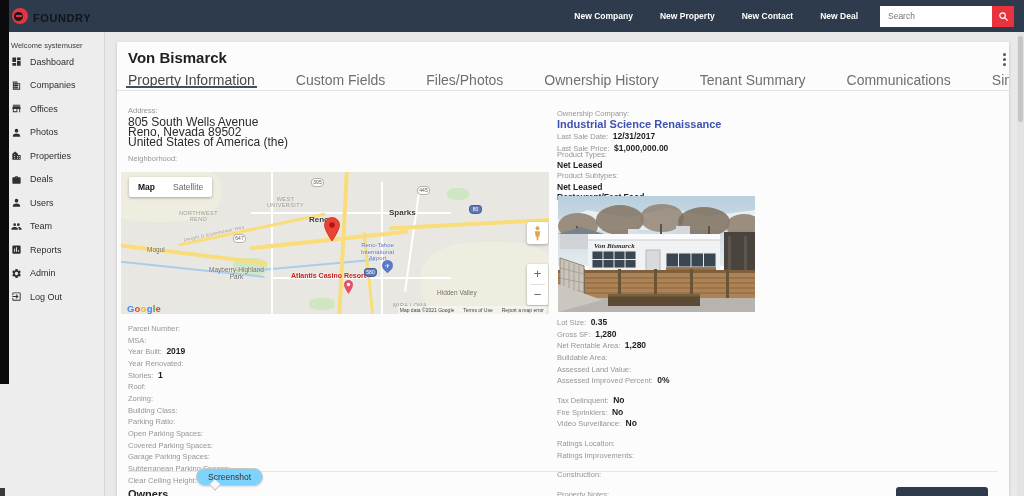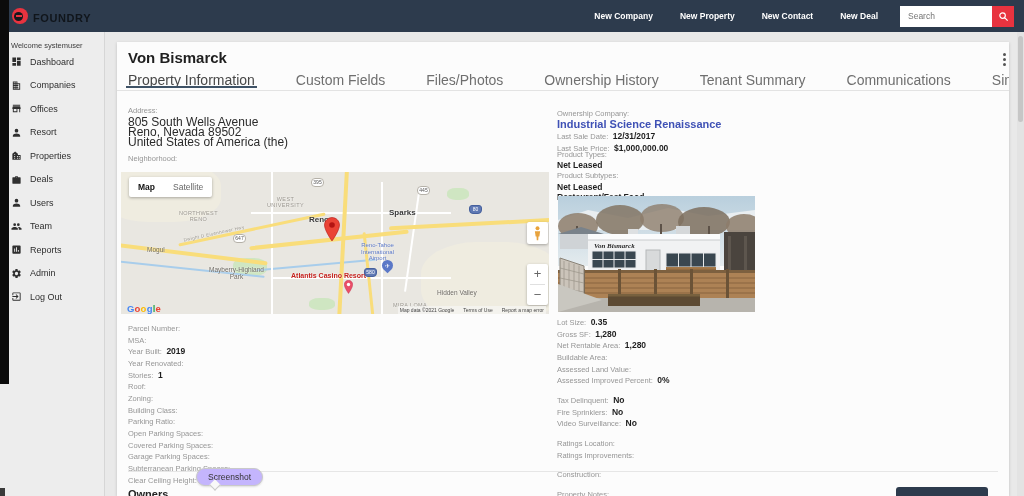--- a/index.html
+++ b/index.html
@@ -8,21 +8,21 @@
   
   #navbar { position:absolute; top:0; left:0; width:1024px; height:32px; background:#2d3b4d; display:flex; align-items:center; z-index:30; }
   #brand { display:flex; align-items:flex-end; margin-left:12px; gap:5px; }
   .logo-circle { width:16px; height:16px; border-radius:50%; background:#e8333f; position:relative; }
   .logo-circle::before { content:""; position:absolute; width:9px; height:9px; border-radius:50%; background:#14181c; top:3.5px; left:2px; }
   .logo-circle::after { content:""; position:absolute; width:6px; height:2px; background:#e8333f; top:7px; left:4px; }
   .brand-text { color:#10151b; font-weight:800; font-size:11px; letter-spacing:.6px; }
   #nav-actions { margin-left:auto; display:flex; align-items:flex-end; gap:27px; }
   .nav-link { color:#ffffff; font-size:8.5px; font-weight:700; text-decoration:none; cursor:pointer; }
   #nav-search { display:flex; align-items:center; margin-left:22px; margin-right:10px; }
-  #search-input { width:92px; height:21px; border:none; font-size:8.5px; padding:0 8px; outline:none; color:#333; background:#fff; }
+  #search-input { width:112px; height:21px; border:none; font-size:8.5px; padding:0 8px; outline:none; color:#333; background:#fff; }
   #search-btn { width:22px; height:21px; background:#e8333f; border:none; display:flex; align-items:center; justify-content:center; cursor:pointer; }
 
   
   #left-edge { position:absolute; left:0; top:0; width:9px; height:384px; background:#0b0b0b; z-index:40; }
   #corner-mark { position:absolute; left:0; top:488px; width:5px; height:8px; background:#3a3a3a; z-index:40; }
 
   
   #sidebar { position:absolute; left:0; top:32px; width:105px; height:464px; background:#ededed; border-right:1px solid #d6d6d6; z-index:20; }
   #welcome { font-size:7.5px; color:#3d3d3d; padding:9px 0 0 11px; }
   #side-menu { margin-top:0; }
@@ -84,21 +84,21 @@
   
   #own-block { position:absolute; left:440px; top:64px; }
   .link { color:#3f51b5; font-size:11px; font-weight:700; text-decoration:none; cursor:pointer; }
   #prod-block { position:absolute; left:440px; top:106px; }
   #photo { position:absolute; left:441px; top:154px; width:197px; height:116px; overflow:hidden; }
   #detail-block { position:absolute; left:440px; top:274px; }
   .fgroup { margin-bottom:8px; }
 
   
   #bottom-divider { position:absolute; left:11px; top:429px; width:870px; height:1px; background:#e6e6e6; }
-  #tooltip { position:absolute; left:79px; top:426px; background:#c4b5fd; border:1px solid #c9c9c9; border-radius:10px; padding:3px 11px; font-size:8.5px; color:#333; box-shadow:0 1px 2px rgba(0,0,0,.12); z-index:6; }
+  #tooltip { position:absolute; left:79px; top:426px; background:#7dd3fc; border:1px solid #c9c9c9; border-radius:10px; padding:3px 11px; font-size:8.5px; color:#333; box-shadow:0 1px 2px rgba(0,0,0,.12); z-index:6; }
   #tooltip::after { content:""; position:absolute; left:14px; bottom:-4px; width:7px; height:7px; background:#f8f8f8; border-right:1px solid #c9c9c9; border-bottom:1px solid #c9c9c9; transform:rotate(45deg); }
   #owners-title { position:absolute; left:11px; top:446px; font-size:11px; font-weight:700; color:#222; }
   #bottom-button { position:absolute; left:779px; top:445px; width:92px; height:22px; background:#2d3b4d; border-radius:3px; border:none; cursor:pointer; }
 
   
   #scrollbar { position:absolute; right:0; top:32px; width:7px; height:464px; background:#e3e3e3; z-index:35; }
   #scroll-thumb { position:absolute; right:1px; top:4px; width:5px; height:86px; background:#c6c6c6; border-radius:3px; }
 </style>
 </head>
 <body>
@@ -145,21 +145,21 @@
     <div class="side-item">
       <svg viewBox="0 0 24 24">
           <path d="M4 4h16v2H4zm16 3l1 4v2h-1v7h-2v-7h-4v7H4v-7H3v-2l1-4h16zM6 13v5h6v-5H6z"></path>
         </svg>
       <span class="side-label">Offices</span>
     </div>
     <div class="side-item">
       <svg viewBox="0 0 24 24">
           <path d="M12 12a4 4 0 1 0-4-4 4 4 0 0 0 4 4zm0 2c-3.3 0-8 1.7-8 5v2h16v-2c0-3.3-4.7-5-8-5z"></path>
         </svg>
-      <span class="side-label">Resort</span>
+      <span class="side-label">Photos</span>
     </div>
     <div class="side-item">
       <svg viewBox="0 0 24 24">
           <path d="M3 21V8l6-5 6 5v3h6v10H3zm4-2h2v-2H7v2zm0-4h2v-2H7v2zm0-4h2V9H7v2zm6 8h2v-2h-2v2zm0-4h2v-2h-2v2zm4 4h2v-2h-2v2zm0-4h2v-2h-2v2z"></path>
         </svg>
       <span class="side-label">Properties</span>
     </div>
     <div class="side-item">
       <svg viewBox="0 0 24 24">
           <path d="M9 5h6v2h5a1 1 0 0 1 1 1v12a1 1 0 0 1-1 1H4a1 1 0 0 1-1-1V8a1 1 0 0 1 1-1h5V5zm2 2h2V6.5h-2V7zm-8 5h18v2H3z"></path>

